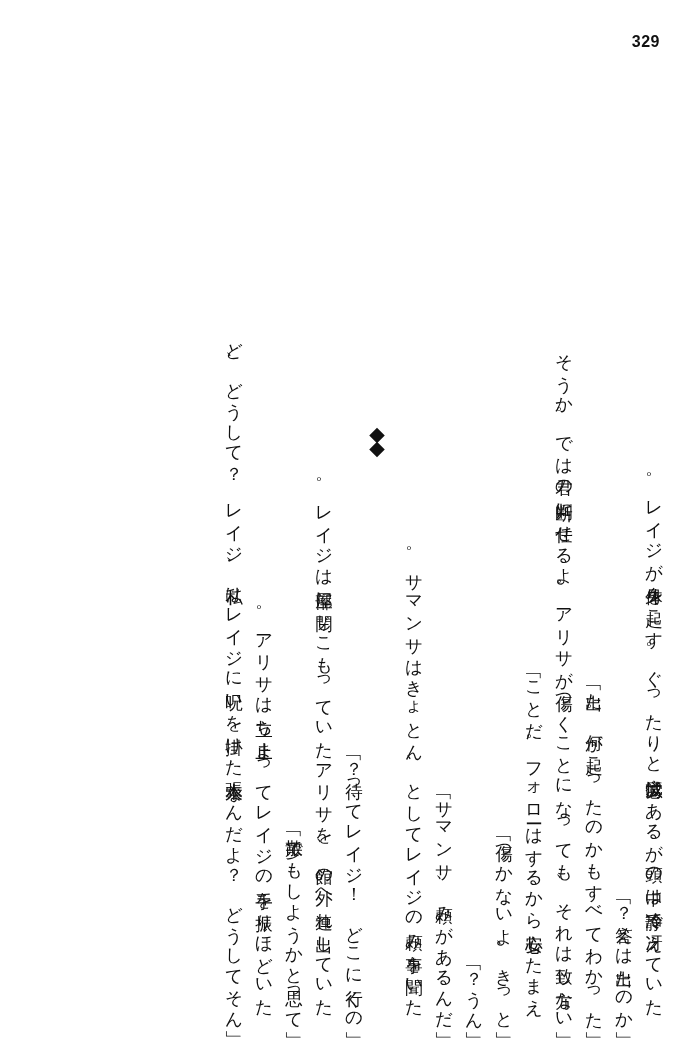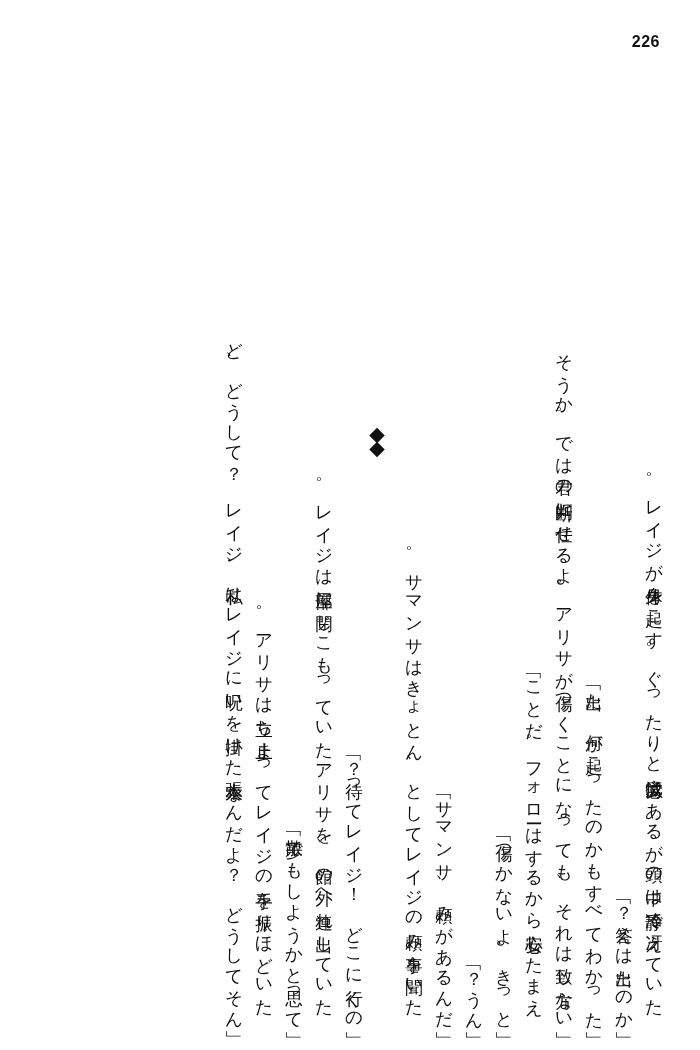--- a/index.html
+++ b/index.html
@@ -91,21 +91,21 @@
     height: 11px;
     background: #111111;
     transform: rotate(45deg);
   }
 </style>
 </head>
 <body>
 
 <div class="page">
 
-  <div class="page-number">226</div>
+  <div class="page-number">329</div>
 
   <div class="text-body">
     <div class="col pad-0">レイジが身体を起こす。ぐったりと疲労感はあるが頭の中は冷静で冴えていた。</div>
     <div class="col pad-1">「答えは出たのか？」</div>
     <div class="col pad-1">「出た。何が起こったのかもすべてわかった」</div>
     <div class="col pad-1">「そうか。では君の判断に任せるよ。アリサが傷つくことになっても、それは致し方ない</div>
     <div class="col pad-0">ことだ。フォローはするから安心したまえ」</div>
     <div class="col pad-1">「傷つかないよ、きっと」</div>
     <div class="col pad-1">「うん？」</div>
     <div class="col pad-1">「サマンサ、頼みがあるんだ」</div>

